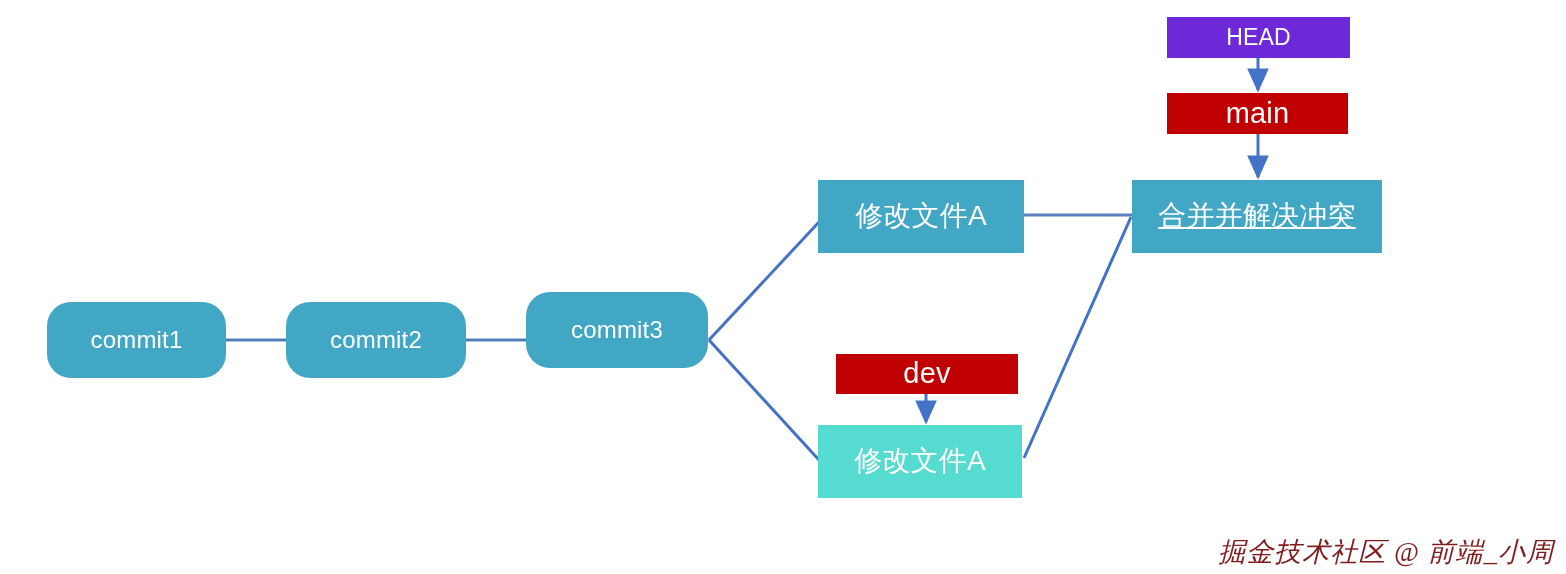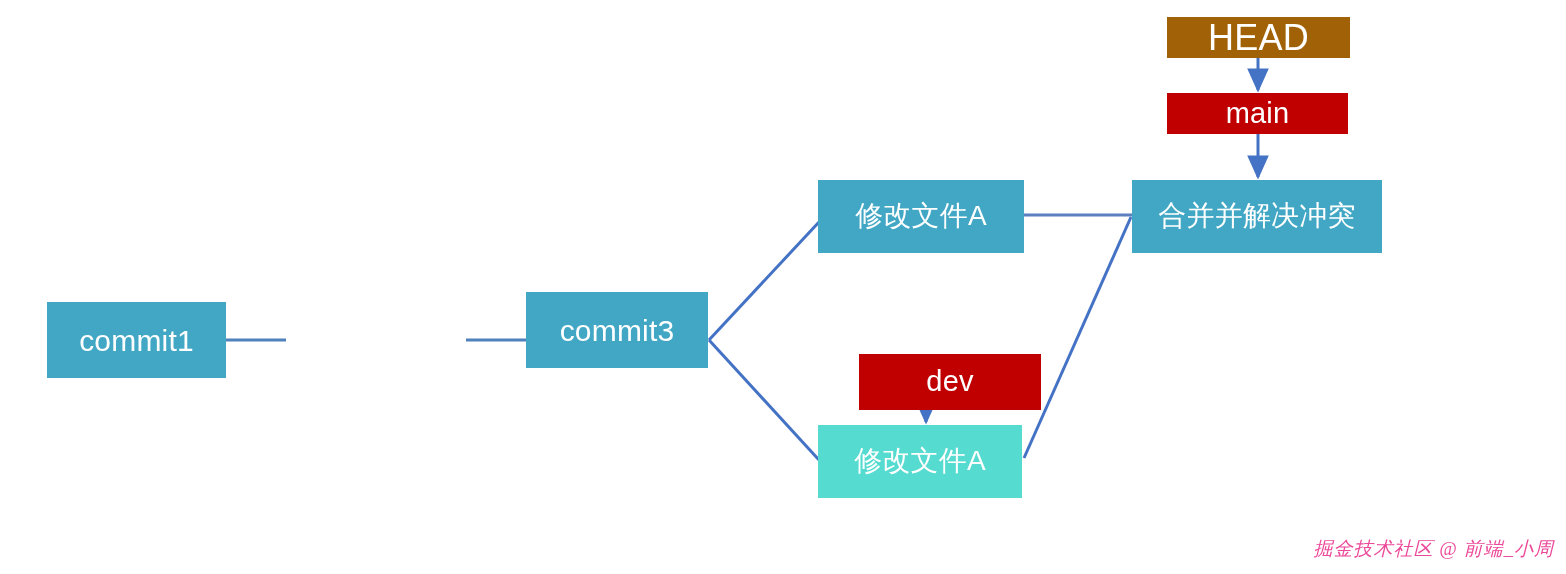--- a/index.html
+++ b/index.html
@@ -32,56 +32,57 @@
     justify-content: center;
     box-sizing: border-box;
     color: #ffffff;
     text-align: center;
     line-height: 1.1;
     white-space: nowrap;
     letter-spacing: 0.2px;
   }
   .node-commit {
     background: #41A7C4;
-    font-size: 30px;
+    font-size: 24px;
+    border-radius: 24px;
   }
   .node-teal {
     background: #41A7C4;
     font-size: 28px;
   }
   .node-turquoise {
     background: #55DBD0;
     font-size: 28px;
   }
   .node-red {
     background: #C00000;
     font-size: 29px;
     text-align: center;
   }
   .node-amber {
-    background: #a16207;
-    font-size: 36px;
+    background: #6d28d9;
+    font-size: 23px;
   }
   #commit1 { left: 47px;   top: 302px; width: 179px; height: 76px; }
   #commit2 { left: 286px;  top: 302px; width: 180px; height: 76px; }
   #commit3 { left: 526px;  top: 292px; width: 182px; height: 76px; }
   #modify-file-a-main   { left: 818px;  top: 180px; width: 206px; height: 73px; }
   #modify-file-a-dev    { left: 818px;  top: 425px; width: 204px; height: 73px; }
-  #merge-resolve        { left: 1132px; top: 180px; width: 250px; height: 73px; }
+  #merge-resolve        { left: 1132px; top: 180px; width: 250px; height: 73px; text-decoration: underline; }
   #head-label { left: 1167px; top: 17px;  width: 183px; height: 41px; }
   #main-label { left: 1167px; top: 93px;  width: 181px; height: 41px; }
-  #dev-label  { left: 836px;  top: 354px; width: 182px; height: 56px; margin-left: 23px; }
+  #dev-label  { left: 836px;  top: 354px; width: 182px; height: 40px; }
   #watermark {
     position: absolute;
     right: 12px;
-    bottom: 12px;
+    bottom: 4px;
     font-family: "Liberation Serif", "DejaVu Serif", serif;
     font-style: italic;
-    font-size: 19px;
-    color: #ec4899;
+    font-size: 27px;
+    color: #7f1d1d;
     letter-spacing: 1px;
     white-space: nowrap;
   }
 </style>
 </head>
 <body>
 
 <div id="canvas">
 
   <svg id="edges" width="1566" height="574" viewBox="0 0 1566 574" xmlns="http://www.w3.org/2000/svg">
@@ -107,20 +108,23 @@
 
     <line x1="1258" y1="134" x2="1258" y2="177" stroke="#4472C4" stroke-width="3" marker-end="url(#arrowhead)"></line>
 
     <line x1="926" y1="394" x2="926" y2="422" stroke="#4472C4" stroke-width="3" marker-end="url(#arrowhead)"></line>
   </svg>
 
   <div class="node node-commit" id="commit1">
     <span>commit1</span>
   </div>
 
+  <div class="node node-commit" id="commit2">
+    <span>commit2</span>
+  </div>
 
   <div class="node node-commit" id="commit3">
     <span>commit3</span>
   </div>
 
   <div class="node node-teal" id="modify-file-a-main">
     <span>修改文件A</span>
   </div>
 
   <div class="node node-turquoise" id="modify-file-a-dev">

